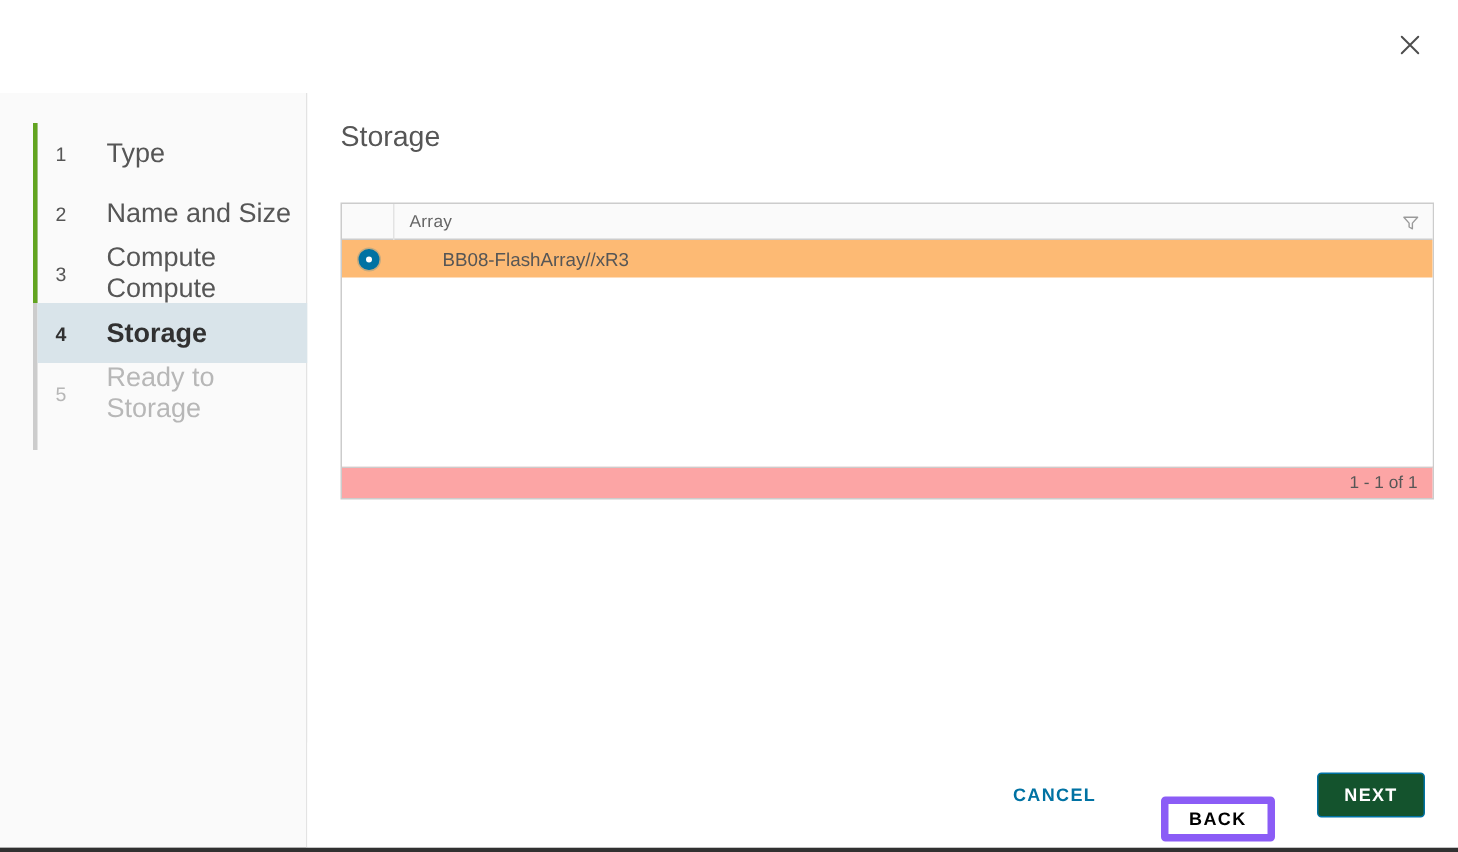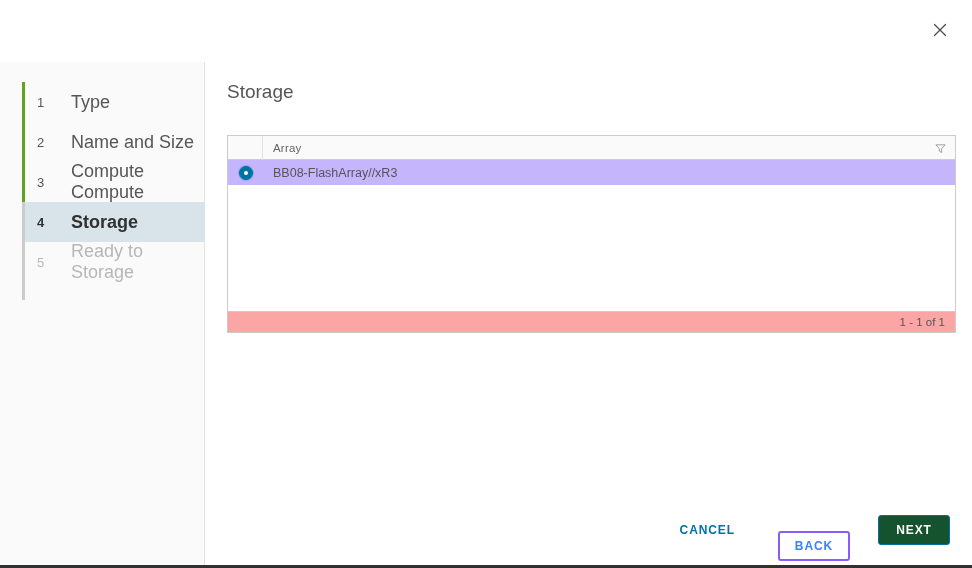--- a/index.html
+++ b/index.html
@@ -209,21 +209,21 @@
     background: #ffffff;
     position: relative;
   }
 
   .dg-row {
     height: 25px;
     display: flex;
     align-items: center;
     cursor: pointer;
   }
-  .dg-row.selected { background: #c4b5fd; }
+  .dg-row.selected { background: #fdba74; gap: 22px; }
 
   .dg-cell-select {
     width: 35px;
     flex: 0 0 35px;
     display: flex;
     align-items: center;
     justify-content: center;
   }
 
   .radio {
@@ -297,22 +297,22 @@
 
   .btn-flat {
     background: transparent;
     border: 1px solid transparent;
     color: #0072a3;
     margin-right: 12px;
   }
 
   .btn-outline {
     background: #ffffff;
-    border: 2px solid #8b5cf6;
-    color: #3b82f6;
+    border: 5px solid #8b5cf6;
+    color: #000000;
     margin-right: 12px;
     margin-top: 32px;
   }
 
   .btn-solid {
     background: #14532d;
     border: 1px solid #0072a3;
     color: #ffffff;
   }
 </style>

